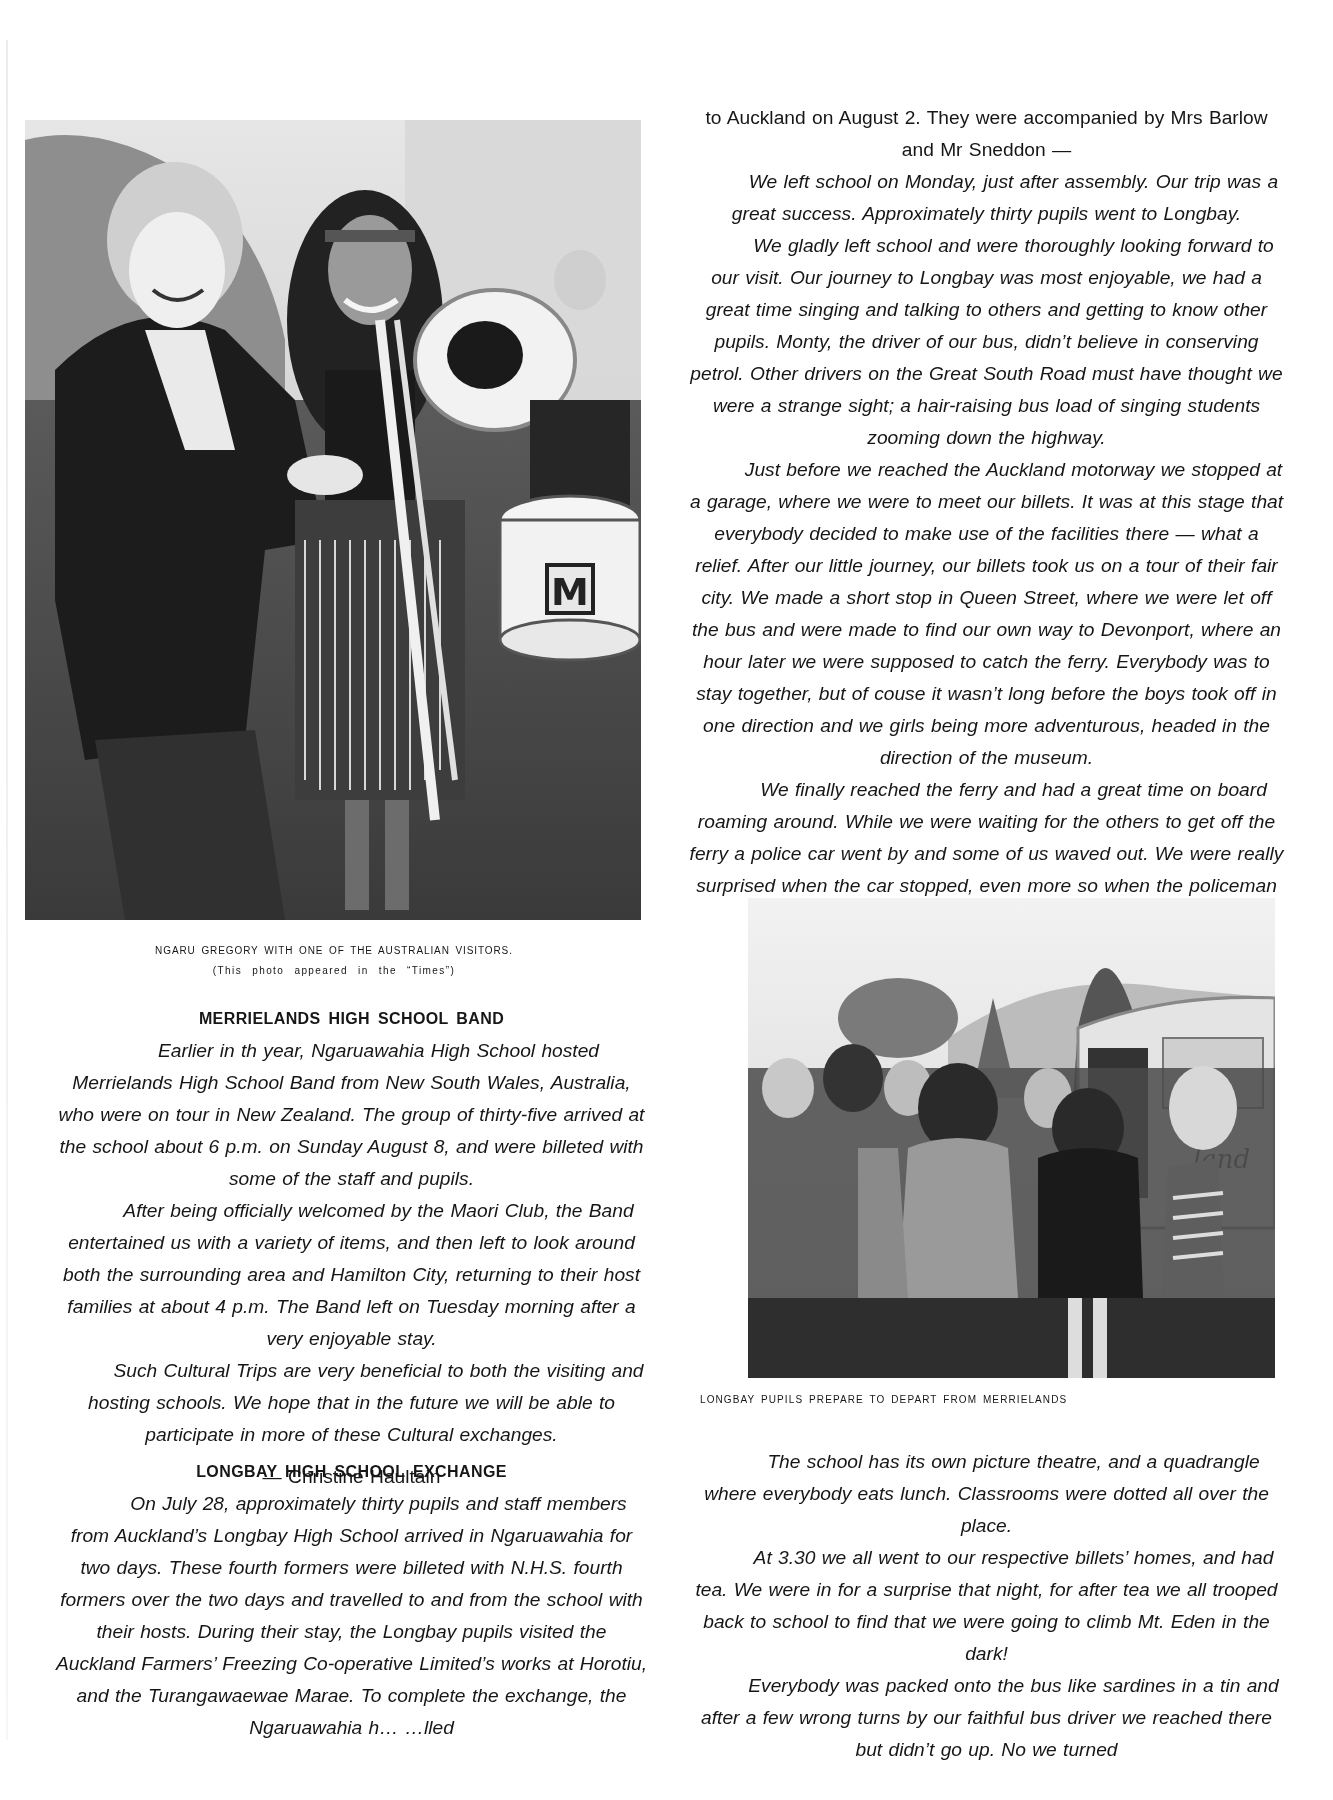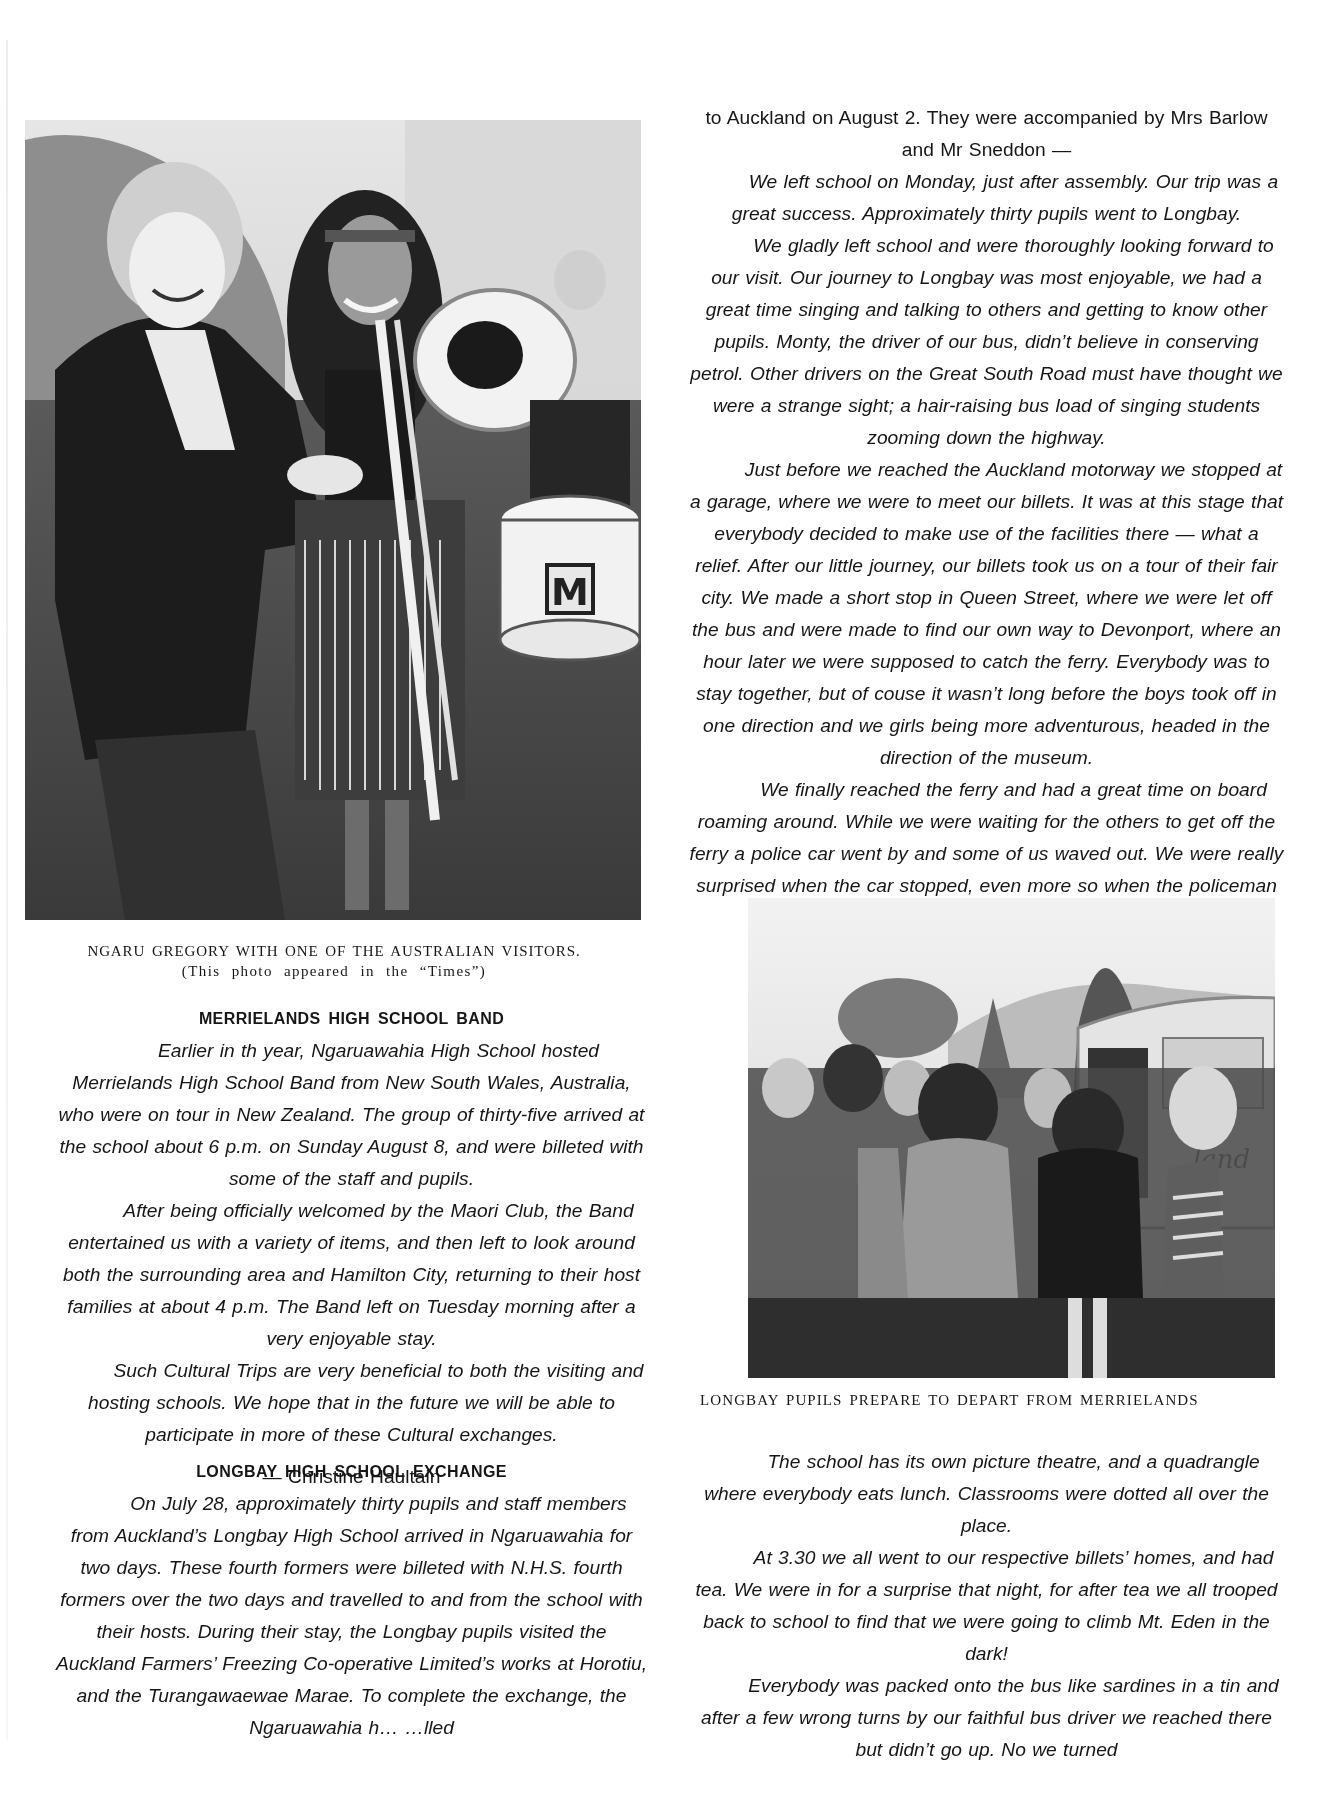--- a/index.html
+++ b/index.html
@@ -31,26 +31,25 @@
     position: absolute;
     overflow: hidden;
     background: #6a6a6a;
   }
   .photo svg { display: block; width: 100%; height: 100%; }
   #photo1 { left: 25px; top: 120px; width: 616px; height: 800px; }
   #photo2 { left: 748px; top: 898px; width: 527px; height: 480px; text-align: center; }
 
   .caption {
     position: absolute;
-    font-size: 15px;
+    font-size: 10px;
     letter-spacing: 0.9px;
     word-spacing: 2px;
     text-align: center;
     line-height: 20px;
-    font-family: Liberation Serif, serif;
   }
   #caption1 { left: 40px; top: 941px; width: 588px; }
   #caption1 .sub { letter-spacing: 1.4px; word-spacing: 6px; }
   #caption2 { left: 700px; top: 1390px; width: 605px; text-align: left; letter-spacing: 1.1px; }
 
   .headline {
     font-weight: bold;
     font-size: 16px;
     text-align: center;
     letter-spacing: 0.4px;

